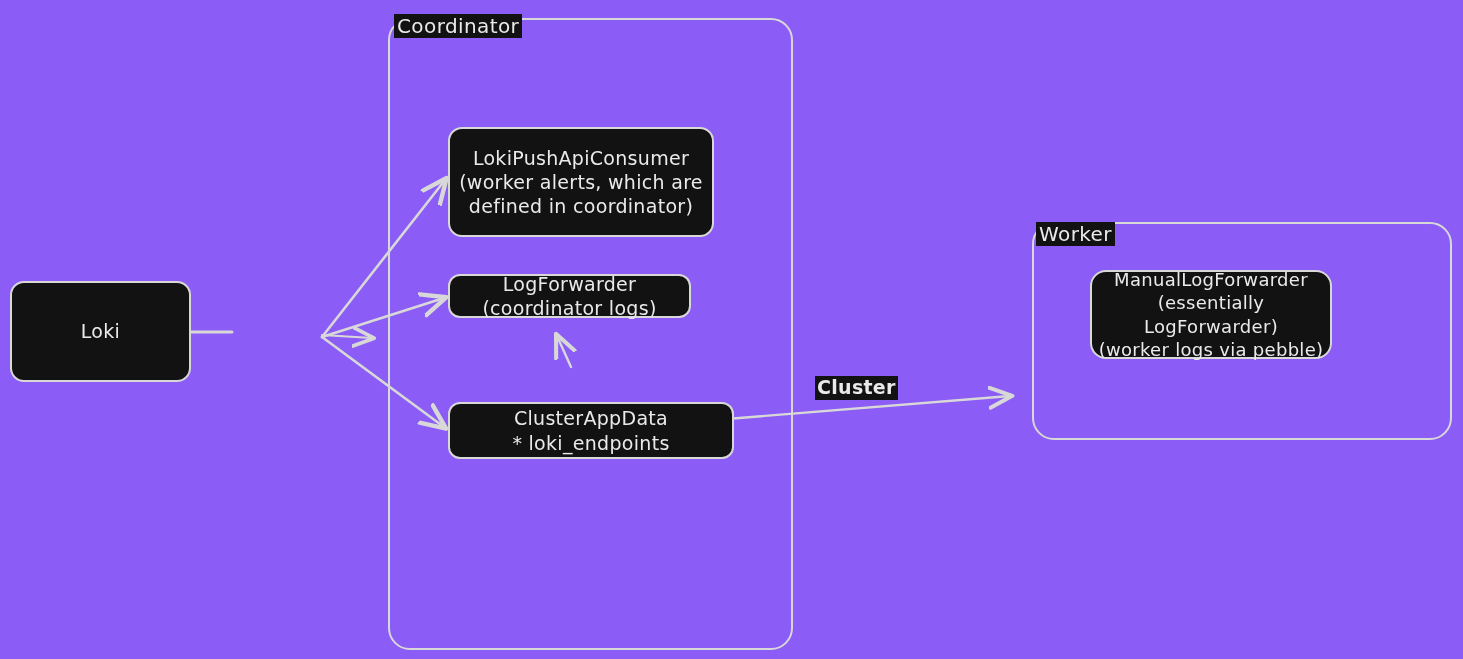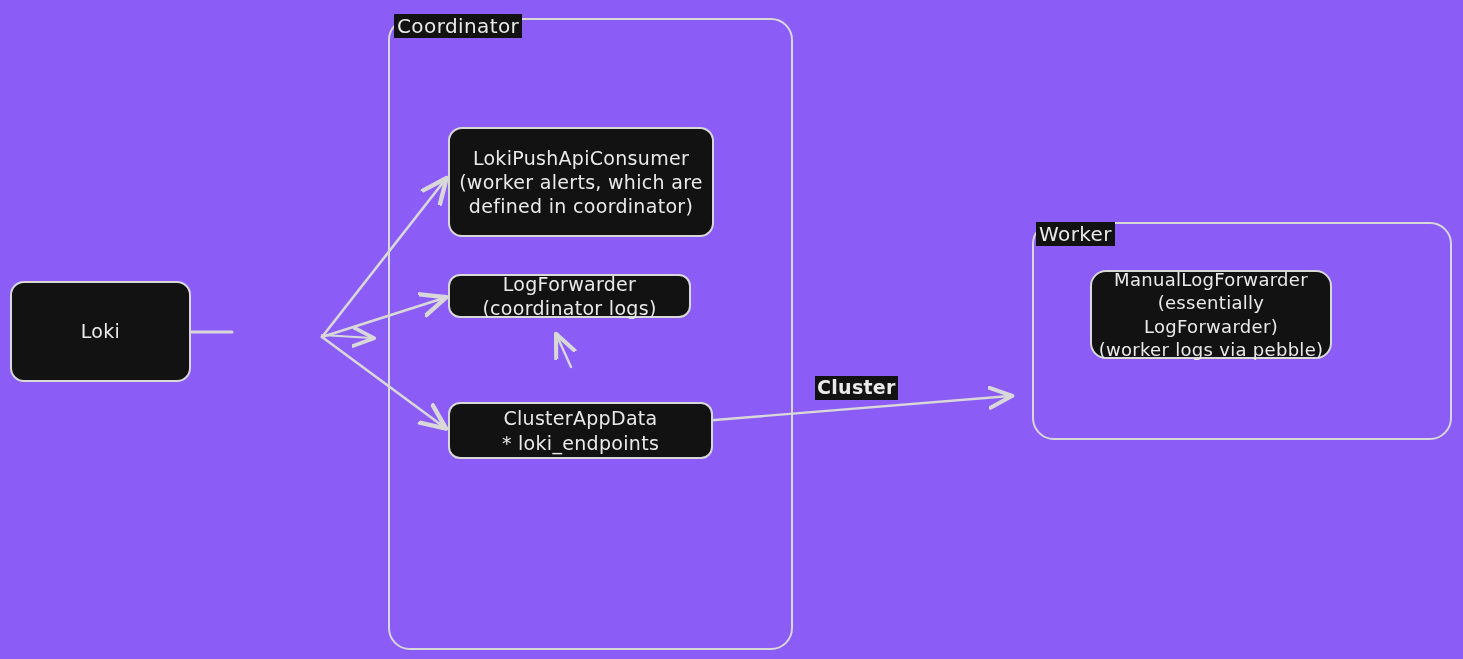--- a/index.html
+++ b/index.html
@@ -110,21 +110,21 @@
     <span class="node-text">LokiPushApiConsumer
 (worker alerts, which are
 defined in coordinator)</span>
   </div>
 
   <div class="node" style="left:448px; top:274px; width:243px; height:44px; border-radius:12px;">
     <span class="node-text">LogForwarder
 (coordinator logs)</span>
   </div>
 
-  <div class="node" style="left:448px; top:402px; width:265px; height:57px; border-radius:12px;">
+  <div class="node" style="left:448px; top:402px; width:286px; height:57px; border-radius:12px;">
     <span class="node-text">ClusterAppData
 * loki_endpoints</span>
   </div>
 
   <div class="node" style="left:1078px; top:270px; width:242px; height:89px; border-radius:16px;margin-left:12px;">
     <span class="node-text" style="font-size:18px;">ManualLogForwarder
 (essentially
 LogForwarder)
 (worker logs via pebble)</span>
   </div>

